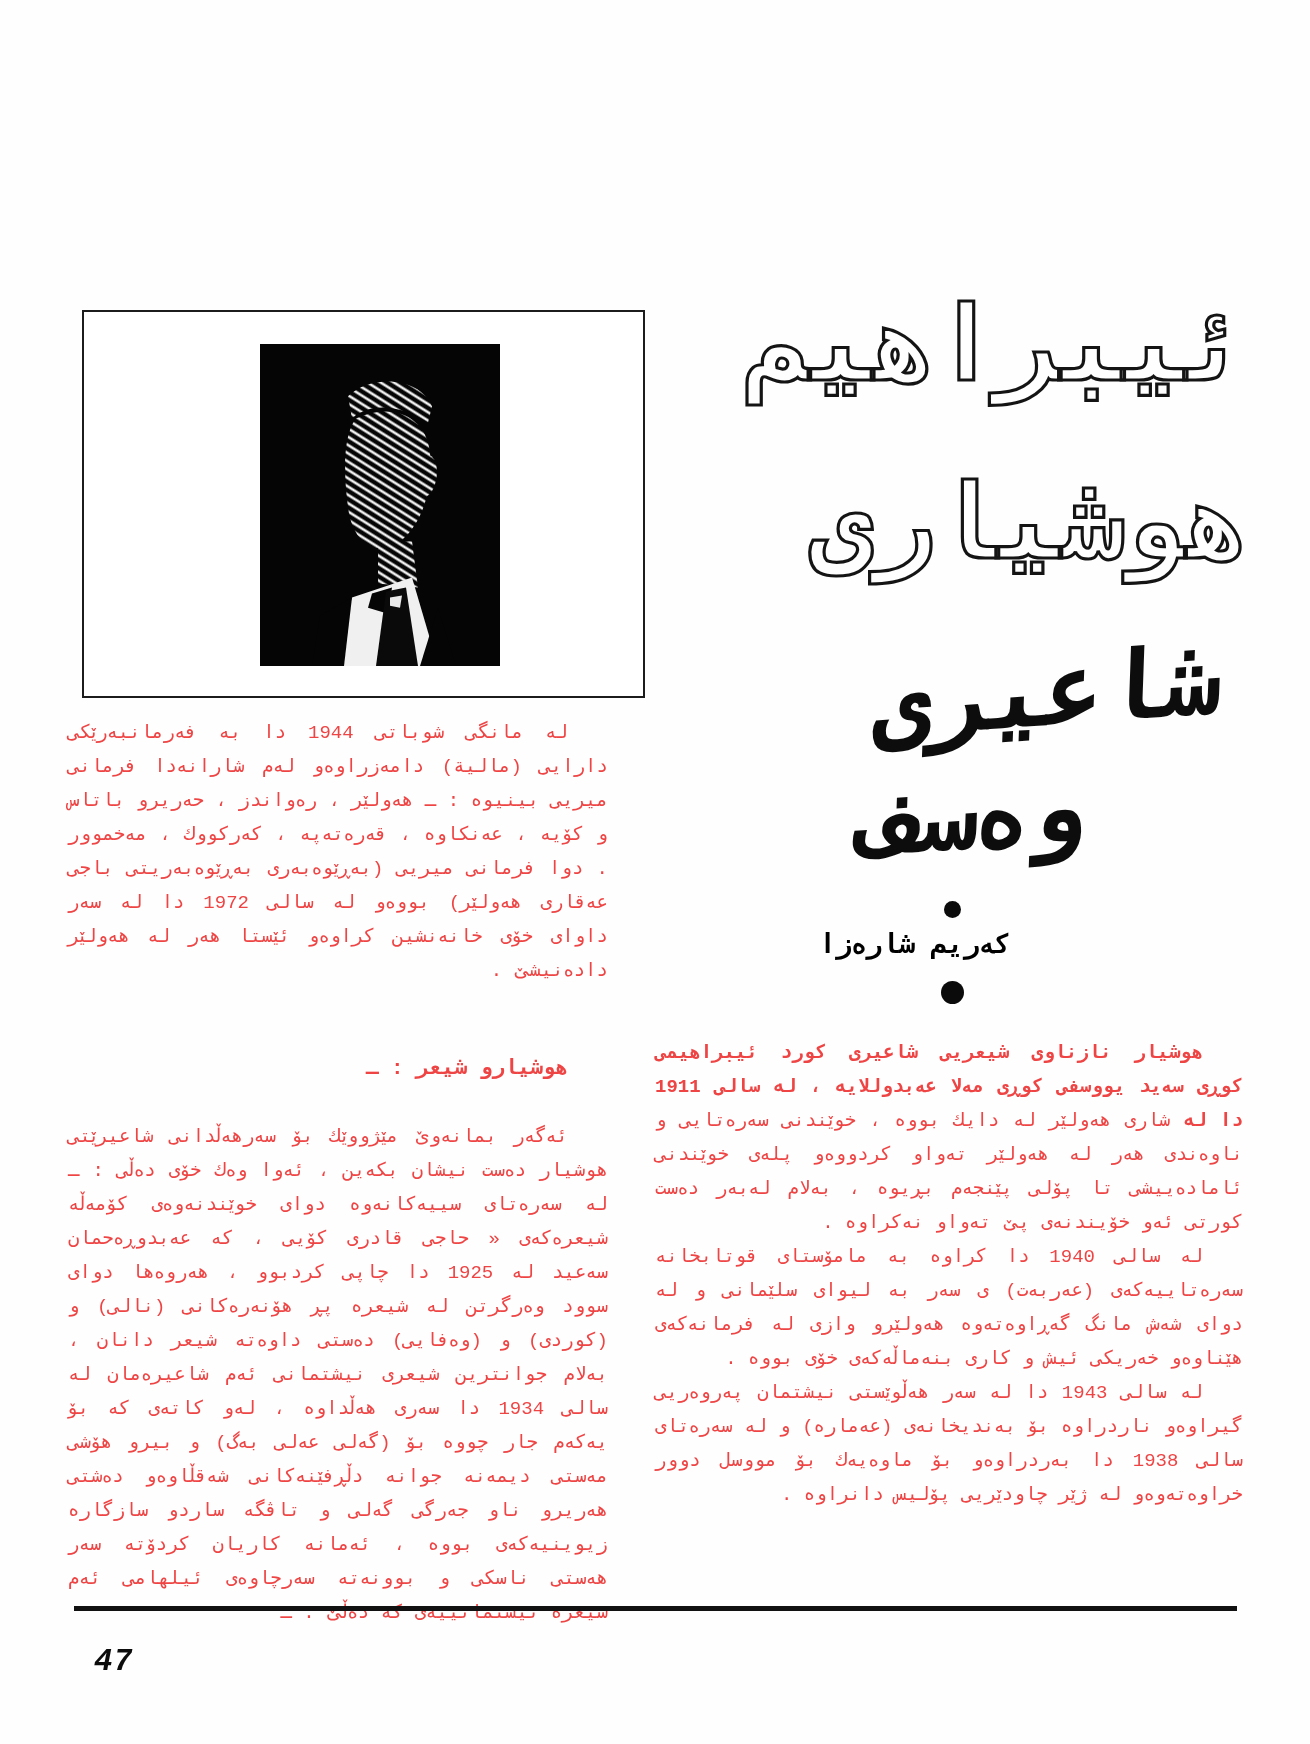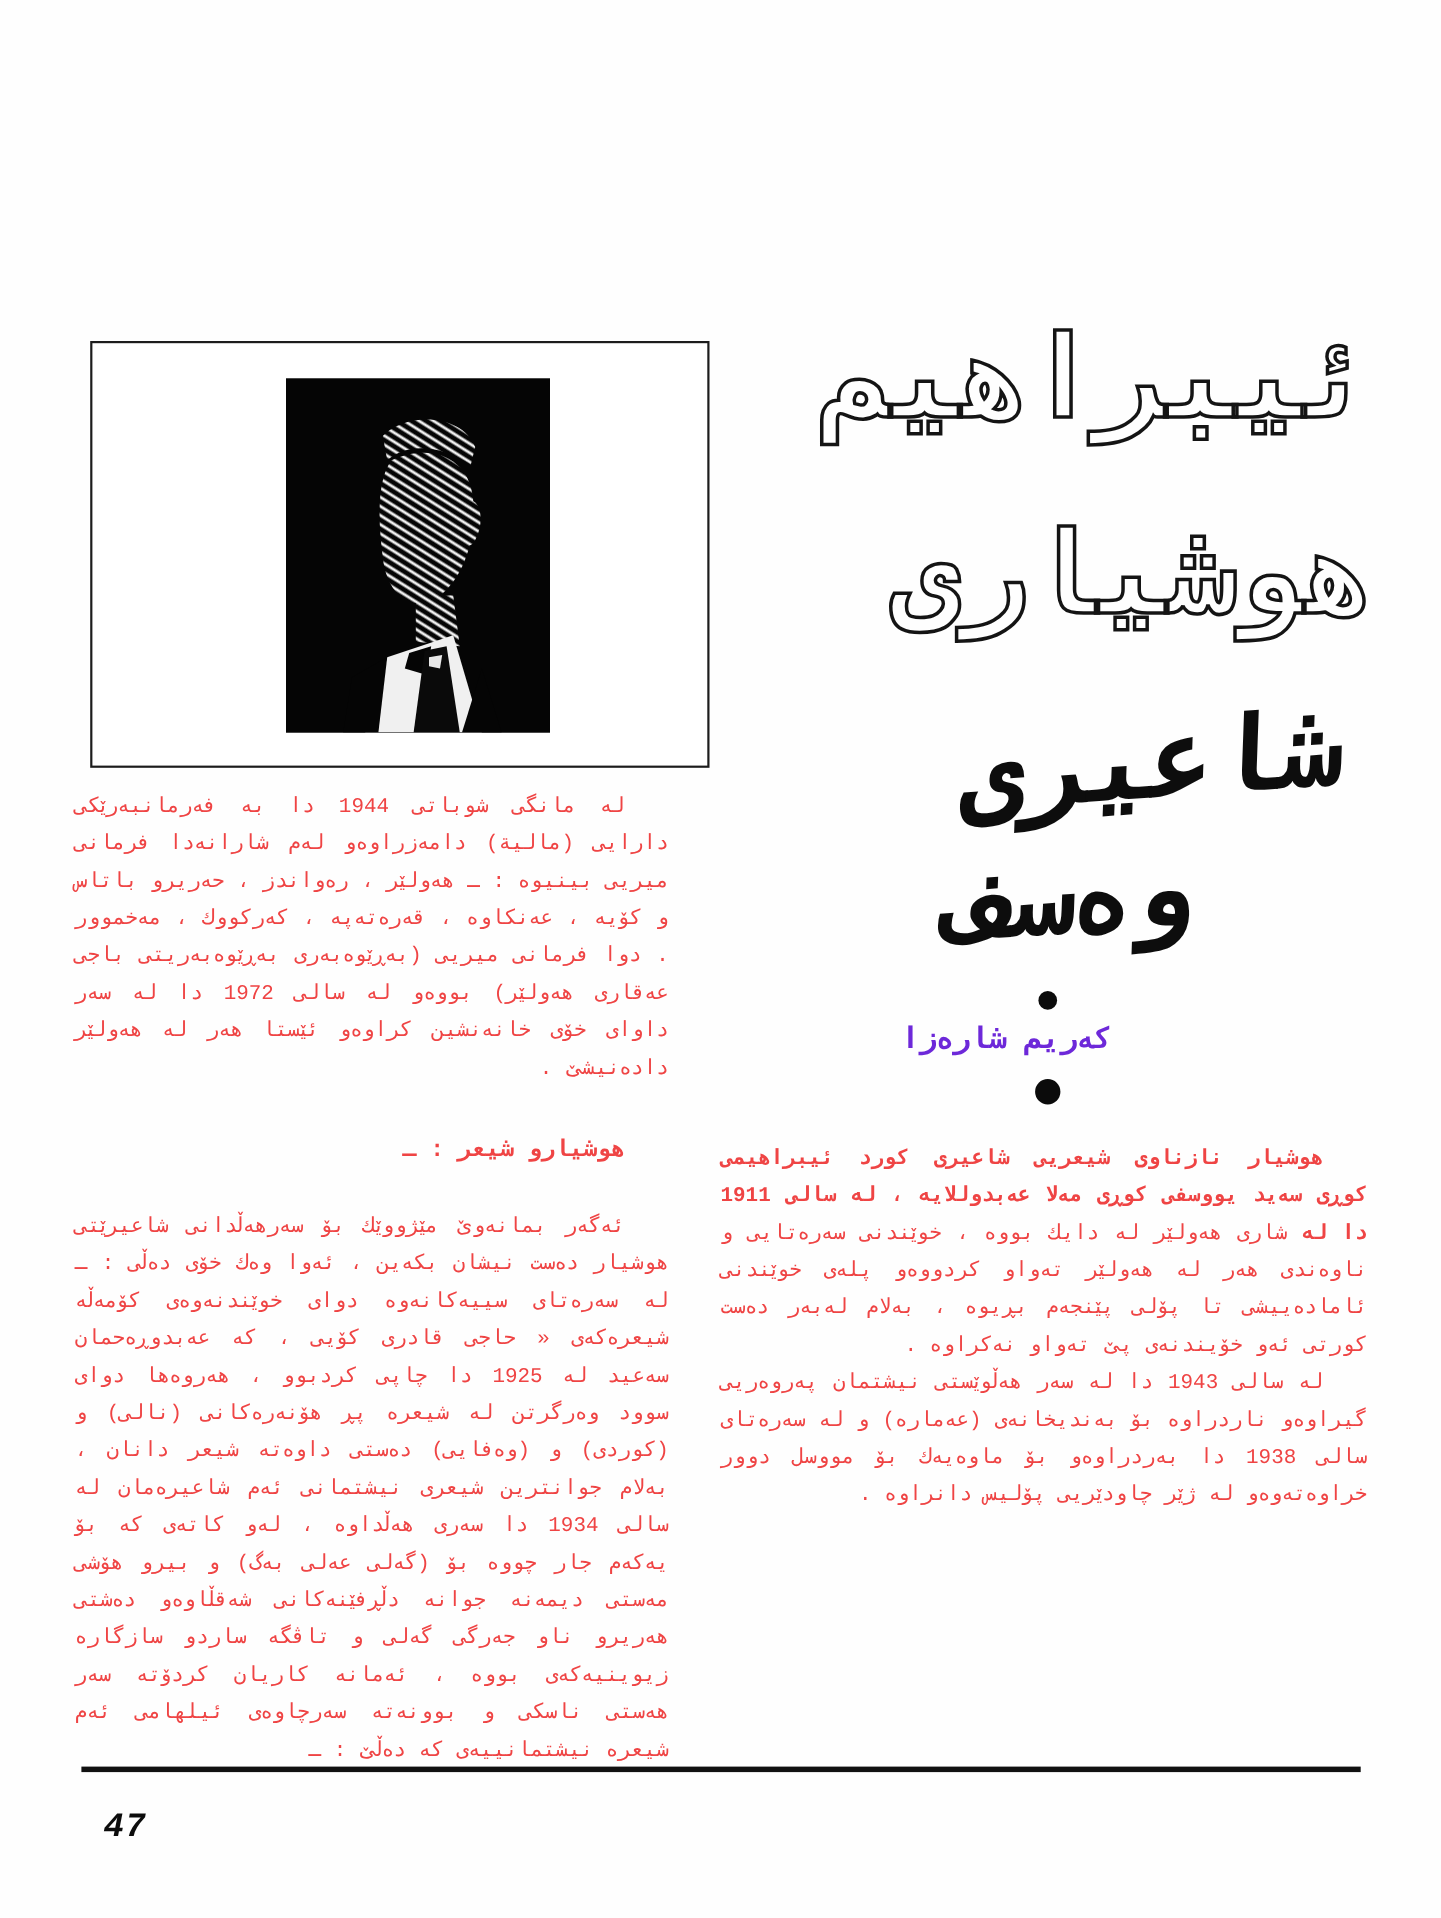--- a/index.html
+++ b/index.html
@@ -65,31 +65,31 @@
   .dot-large {
     position:absolute; left:941px; top:981px;
     width:23px; height:23px; border-radius:50%;
     background:#0b0b0b;
   }
   .byline {
     position:absolute; right:230px; top:928px;
     width:330px;
     text-align:center;
     font-size:27px; font-weight:bold;
-    color:#6d28d9;
+    color:#000000;
   }
 
   
   .col { position:absolute; font-size:19px; line-height:34px; text-align:justify; color:#ef4444; }
   .col p { text-indent:40px; }
   .col-left  { right:702px; top:716px;  width:540px; }  
   .col-right { right:67px;  top:1036px; width:588px; }  
 
   .section-heading {
-    margin-top:42px;
+    margin-top:64px;
     font-size:21px; font-weight:bold;
     text-align:right;
     text-indent:0;
   }
   .col-left .para2 { margin-top:34px; }
   .bold-lead { font-weight:bold; }
 
   
   .bottom-rule {
     position:absolute; left:74px; top:1606px;
@@ -151,19 +151,20 @@
   <div class="dot-large"></div>
 
   <div class="col col-left">
     <p>له مانگی شوباتی 1944 دا به فەرمانبەرێکی دارایی (مالية) دامەزراوەو لەم شارانەدا فرمانی میریی بینیوه : ـ هەولێر ، رەواندز ، حەریرو باتاس و کۆیه ، عەنکاوه ، قەرەتەپه ، کەرکووك ، مەخموور . دوا فرمانی میریی (بەڕێوەبەری بەڕێوەبەریتی باجی عەقاری هەولێر) بووەو له سالی 1972 دا له سەر داوای خۆی خانەنشین کراوەو ئێستا هەر له هەولێر دادەنیشێ .</p>
     <p class="section-heading">هوشیارو شیعر : ـ</p>
     <p class="para2">ئەگەر بمانەوێ مێژووێك بۆ سەرهەڵدانی شاعیرێتی هوشیار دەست نیشان بکەین ، ئەوا وەك خۆی دەڵی : ـ له سەرەتای سییەکانەوه دوای خوێندنەوەی کۆمەڵه شیعرەکەی « حاجی قادری کۆیی ، که عەبدوڕەحمان سەعید له 1925 دا چاپی کردبوو ، هەروەها دوای سوود وەرگرتن له شیعره پڕ هۆنەرەکانی (نالی) و (کوردی) و (وەفایی) دەستی داوەته شیعر دانان ، بەلام جوانترین شیعری نیشتمانی ئەم شاعیرەمان له سالی 1934 دا سەری هەڵداوه ، لەو کاتەی که بۆ یەکەم جار چووه بۆ (گەلی عەلی بەگ) و بیرو هۆشی مەستی دیمەنه جوانه دڵڕفێنەکانی شەقڵاوەو دەشتی هەریرو ناو جەرگی گەلی و تاڤگه ساردو سازگاره زیوینیەکەی بووه ، ئەمانه کاریان کردۆته سەر هەستی ناسکی و بوونەته سەرچاوەی ئیلهامی ئەم شیعره نیشتمانییەی که دەڵێ : ـ</p>
   </div>
 
   <div class="col col-right">
     <p><span class="bold-lead">هوشیار نازناوی شیعریی شاعیری کورد ئیبراهیمی کوڕی سەید یووسفی کوڕی مەلا عەبدوللایه ، له سالی 1911 دا له </span><span>شاری هەولێر له دایك بووه ، خوێندنی سەرەتایی و ناوەندی هەر له هەولێر تەواو کردووەو پلەی خوێندنی ئامادەییشی تا پۆلی پێنجەم بڕیوه ، بەلام لەبەر دەست کورتی ئەو خۆیندنەی پێ تەواو نەکراوه .</span></p>
+    <p>له سالی 1940 دا کراوه به مامۆستای قوتابخانه سەرەتاییەکەی (عەربەت) ی سەر به لیوای سلێمانی و له دوای شەش مانگ گەڕاوەتەوه هەولێرو وازی له فرمانەکەی هێناوەو خەریکی ئیش و کاری بنەماڵەکەی خۆی بووه .</p>
     <p>له سالی 1943 دا له سەر هەڵوێستی نیشتمان پەروەریی گیراوەو ناردراوه بۆ بەندیخانەی (عەماره) و له سەرەتای سالی 1938 دا بەردراوەو بۆ ماوەیەك بۆ مووسل دوور خراوەتەوەو له ژێر چاودێریی پۆلیس دانراوه .</p>
   </div>
 
   <div class="bottom-rule"></div>
   <div class="page-number">47</div>
 
 </div>
 
 </body></html>

